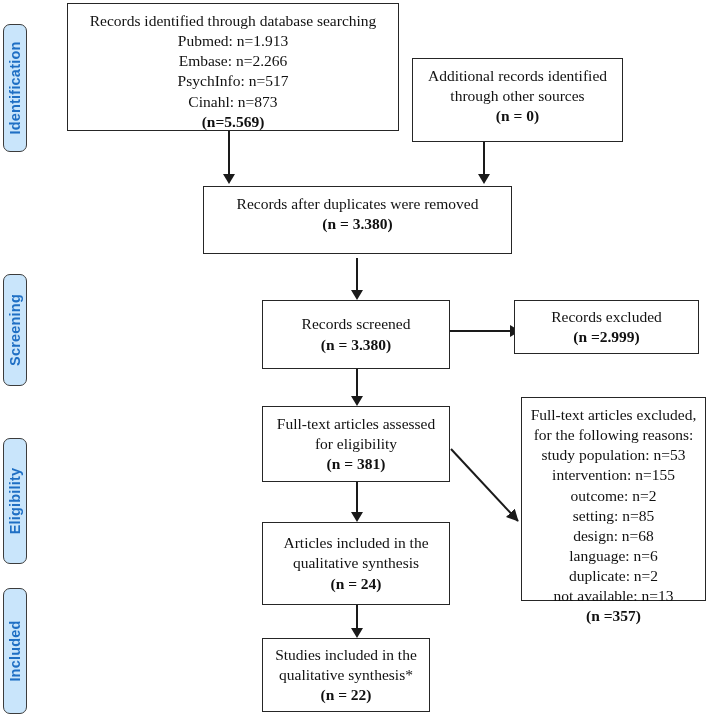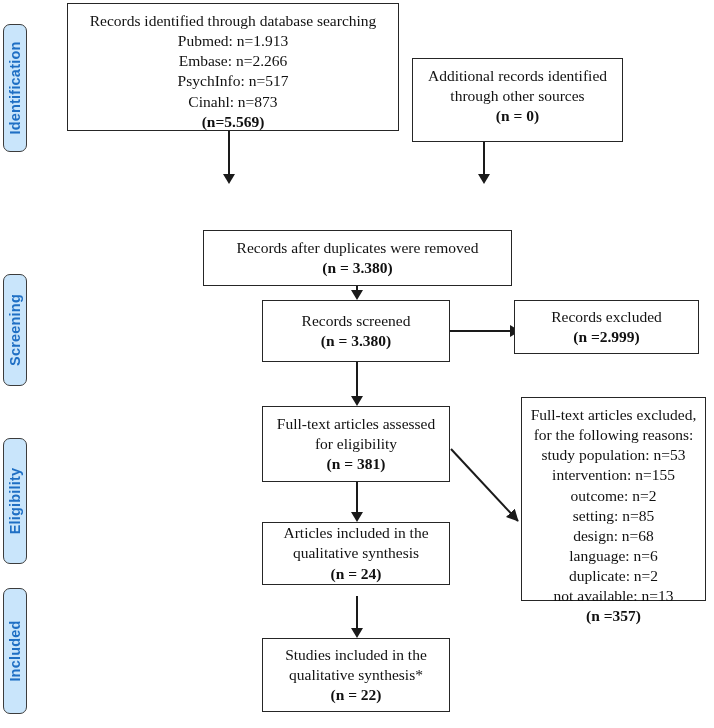--- a/index.html
+++ b/index.html
@@ -159,28 +159,28 @@
   </div>
 
   <div class="node top-align" style="left:412px; top:58px; width:211px; height:84px;">
     <span class="node-text">
         <span class="ln">Additional records identified</span>
         <span class="ln">through other sources</span>
         <span class="ln b">(n = 0)</span>
       </span>
   </div>
 
-  <div class="node top-align" style="left:203px; top:186px; width:309px; height:56px;margin-top:44px;">
+  <div class="node top-align" style="left:203px; top:186px; width:309px; height:68px;">
     <span class="node-text">
         <span class="ln">Records after duplicates were removed</span>
         <span class="ln b">(n = 3.380)</span>
       </span>
   </div>
 
-  <div class="node" style="left:262px; top:300px; width:188px; height:62px;">
+  <div class="node" style="left:262px; top:300px; width:188px; height:69px;">
     <span class="node-text">
         <span class="ln">Records screened</span>
         <span class="ln b">(n = 3.380)</span>
       </span>
   </div>
 
   <div class="node" style="left:514px; top:300px; width:185px; height:54px;">
     <span class="node-text">
         <span class="ln">Records excluded</span>
         <span class="ln b">(n =2.999)</span>
@@ -204,29 +204,29 @@
         <span class="ln">outcome: n=2</span>
         <span class="ln">setting: n=85</span>
         <span class="ln">design: n=68</span>
         <span class="ln">language: n=6</span>
         <span class="ln">duplicate: n=2</span>
         <span class="ln">not available: n=13</span>
         <span class="ln b">(n =357)</span>
       </span>
   </div>
 
-  <div class="node" style="left:262px; top:522px; width:188px; height:63px;">
+  <div class="node" style="left:262px; top:522px; width:188px; height:83px;">
     <span class="node-text">
         <span class="ln">Articles included in the</span>
         <span class="ln">qualitative synthesis</span>
         <span class="ln b">(n = 24)</span>
       </span>
   </div>
 
-  <div class="node" style="left:262px; top:638px; width:188px; height:74px;">
+  <div class="node" style="left:262px; top:638px; width:168px; height:74px;">
     <span class="node-text">
         <span class="ln">Studies included in the</span>
         <span class="ln">qualitative synthesis*</span>
         <span class="ln b">(n = 22)</span>
       </span>
   </div>
 
 </div>
 
 </body></html>

